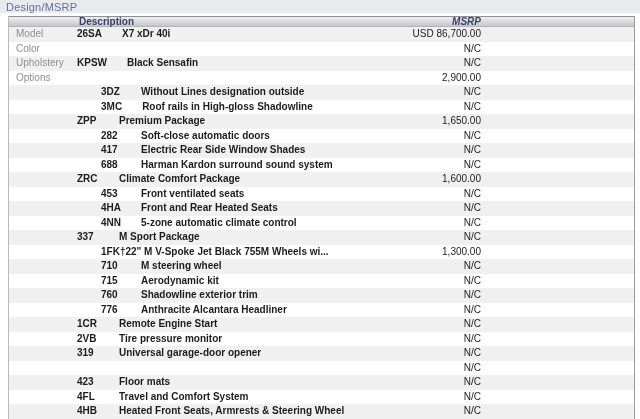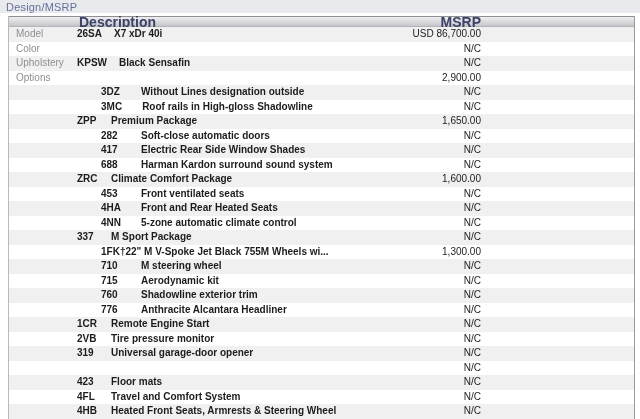--- a/index.html
+++ b/index.html
@@ -10,35 +10,35 @@
     background:#e9eaed; }
   .page-title { position:absolute; left:6px; top:1px; font-size:11px; font-weight:normal;
     color:#64719a; letter-spacing:0.2px; }
 
   .report-table { position:absolute; left:8px; top:16px; width:627px;
     border-left:1px solid #b9b9bd; border-right:1px solid #9a9a9f; background:#fff; }
 
   .table-header { position:relative; height:11px;
     background:linear-gradient(#efeff1, #c6c6cb);
     border-top:1px solid #8e8e93; border-bottom:1px solid #b4b4b8;
-    font-size:14px; font-weight:bold; color:#3c4166; }
+    font-size:10px; font-weight:bold; color:#3c4166; }
   .table-header .h-desc { position:absolute; left:70px; top:0; line-height:10px; }
-  .table-header .h-msrp { position:absolute; right:153px; top:0; line-height:10px; }
+  .table-header .h-msrp { position:absolute; right:153px; top:0; line-height:10px;font-style:italic; }
 
   .table-body { position:relative; }
   .row { position:relative; height:14.52px; line-height:14.5px; font-size:10px;
     white-space:nowrap; overflow:hidden;padding-left:36px; }
   .row:nth-child(odd) { background:#f0f0f1; }
   .row:nth-child(even) { background:#ffffff; }
 
   .row .label { position:absolute; left:7px; color:#8f8f93; font-weight:normal; }
   .row .line { position:absolute; left:68px; right:160px; top:0; color:#1c1c1e;
     font-weight:bold; overflow:hidden; }
   .row.lvl1 .line { left:92px; }
-  .row .code { display:inline-block; min-width:22px; margin-right:12px; }
+  .row .code { display:inline-block; min-width:22px; margin-right:20px; }
   .row.lvl1 .code { min-width:20px; margin-right:20px; }
   .row.joined .code { min-width:0; margin-right:0; }
   .row .msrp { position:absolute; right:153px; top:0; color:#1c1c1e; font-weight:normal; }
 </style>
 </head>
 <body>
 
 <div class="title-strip"></div>
 <div class="page-title">Design/MSRP</div>
 

